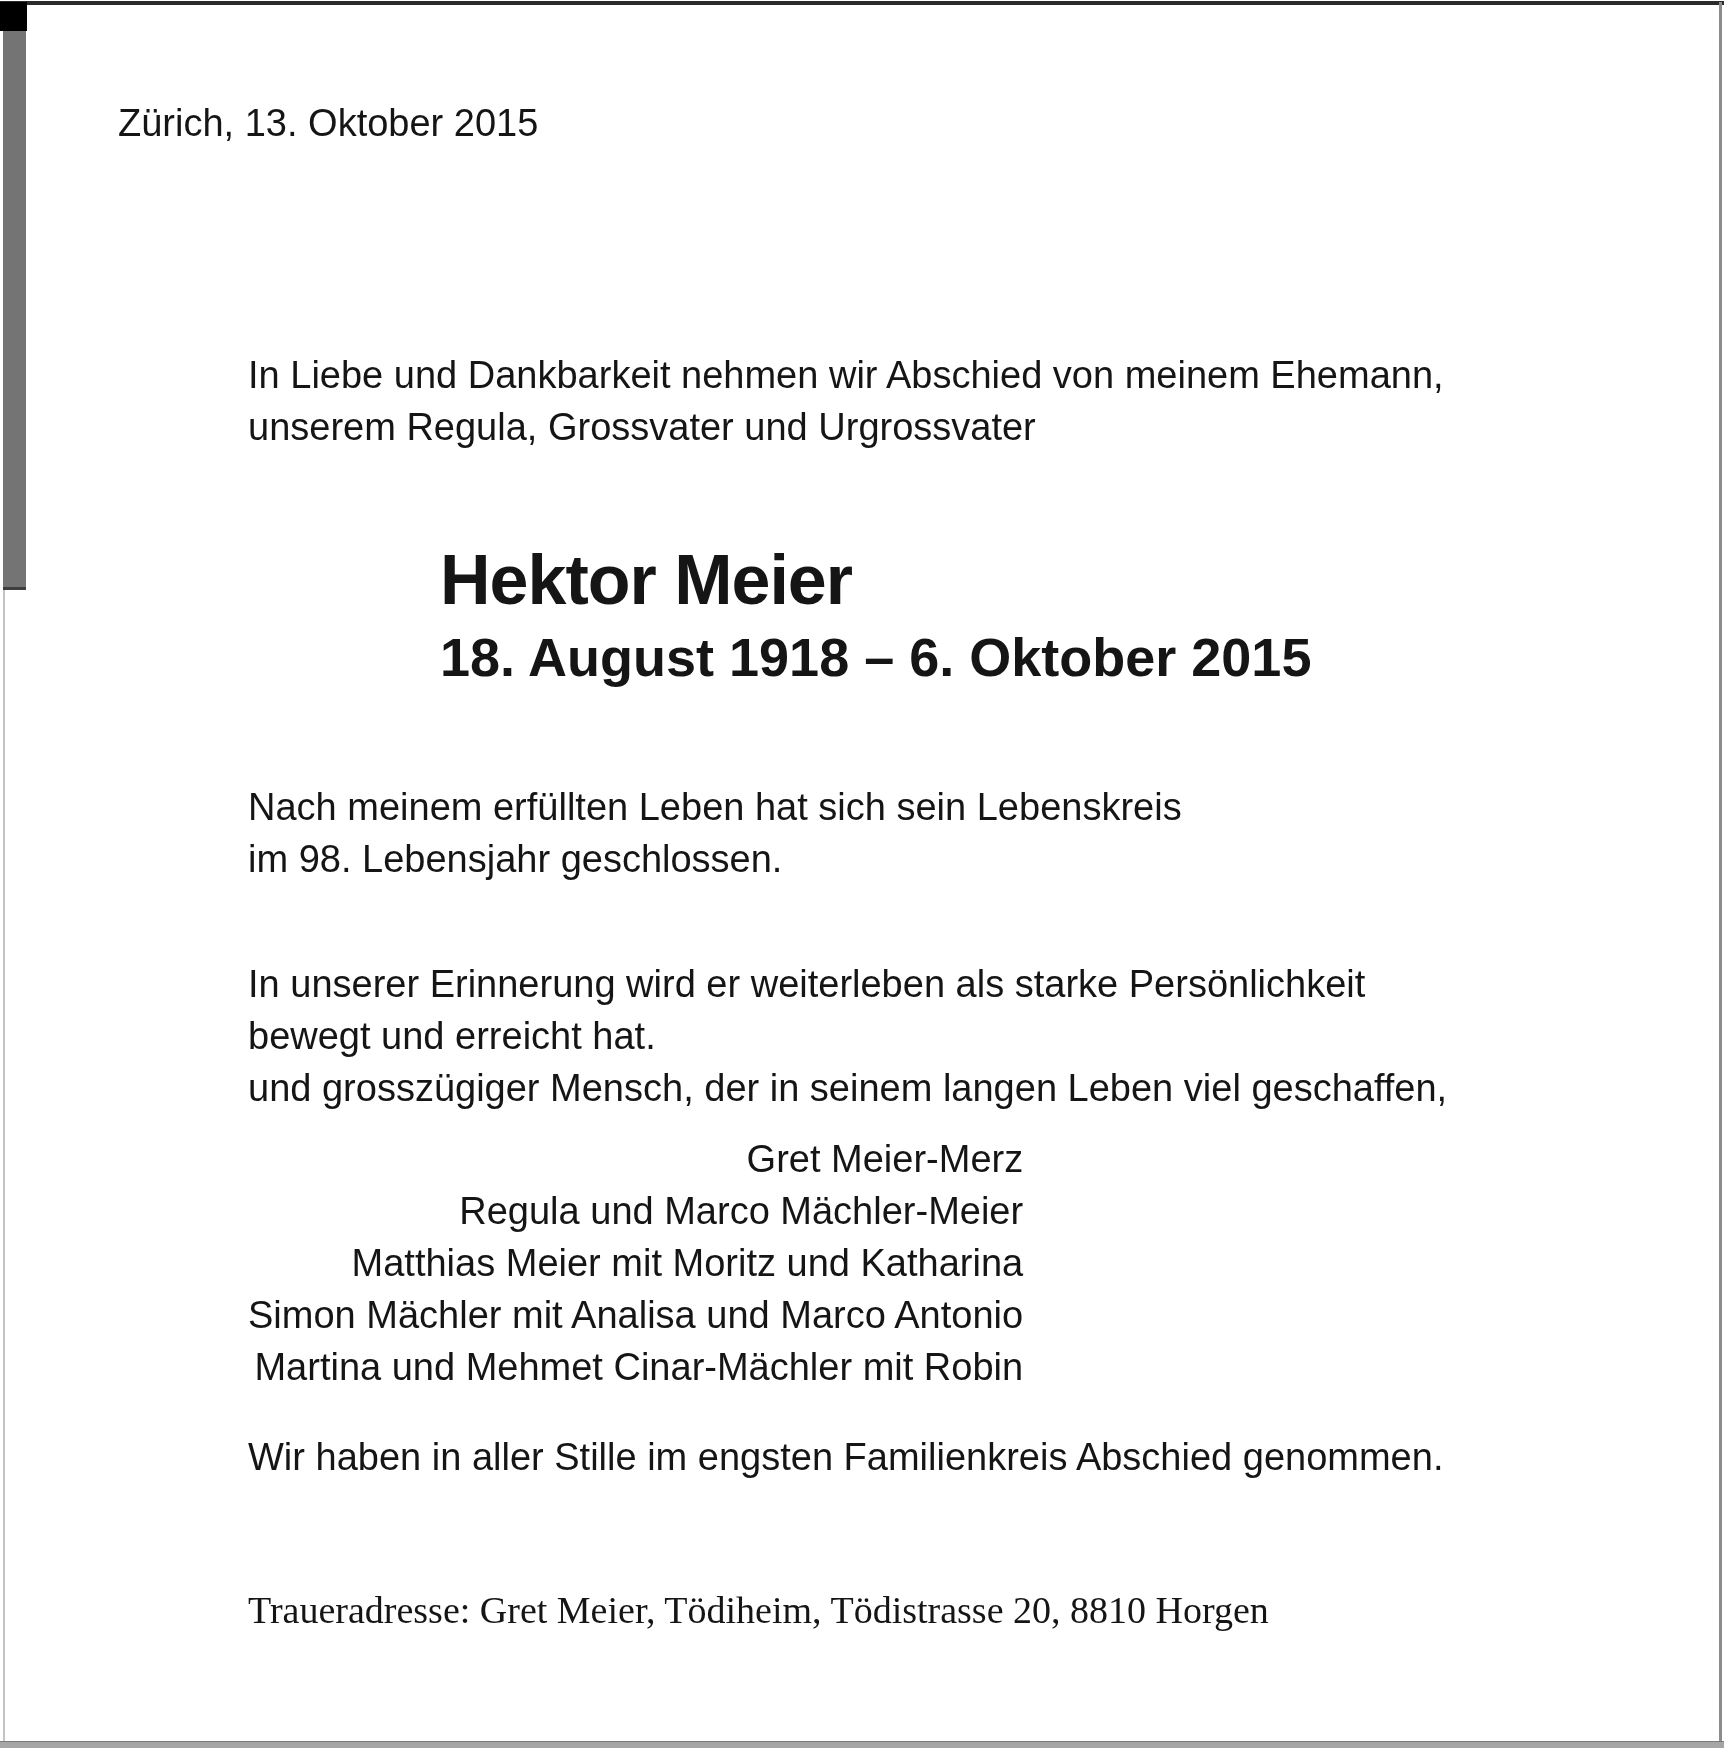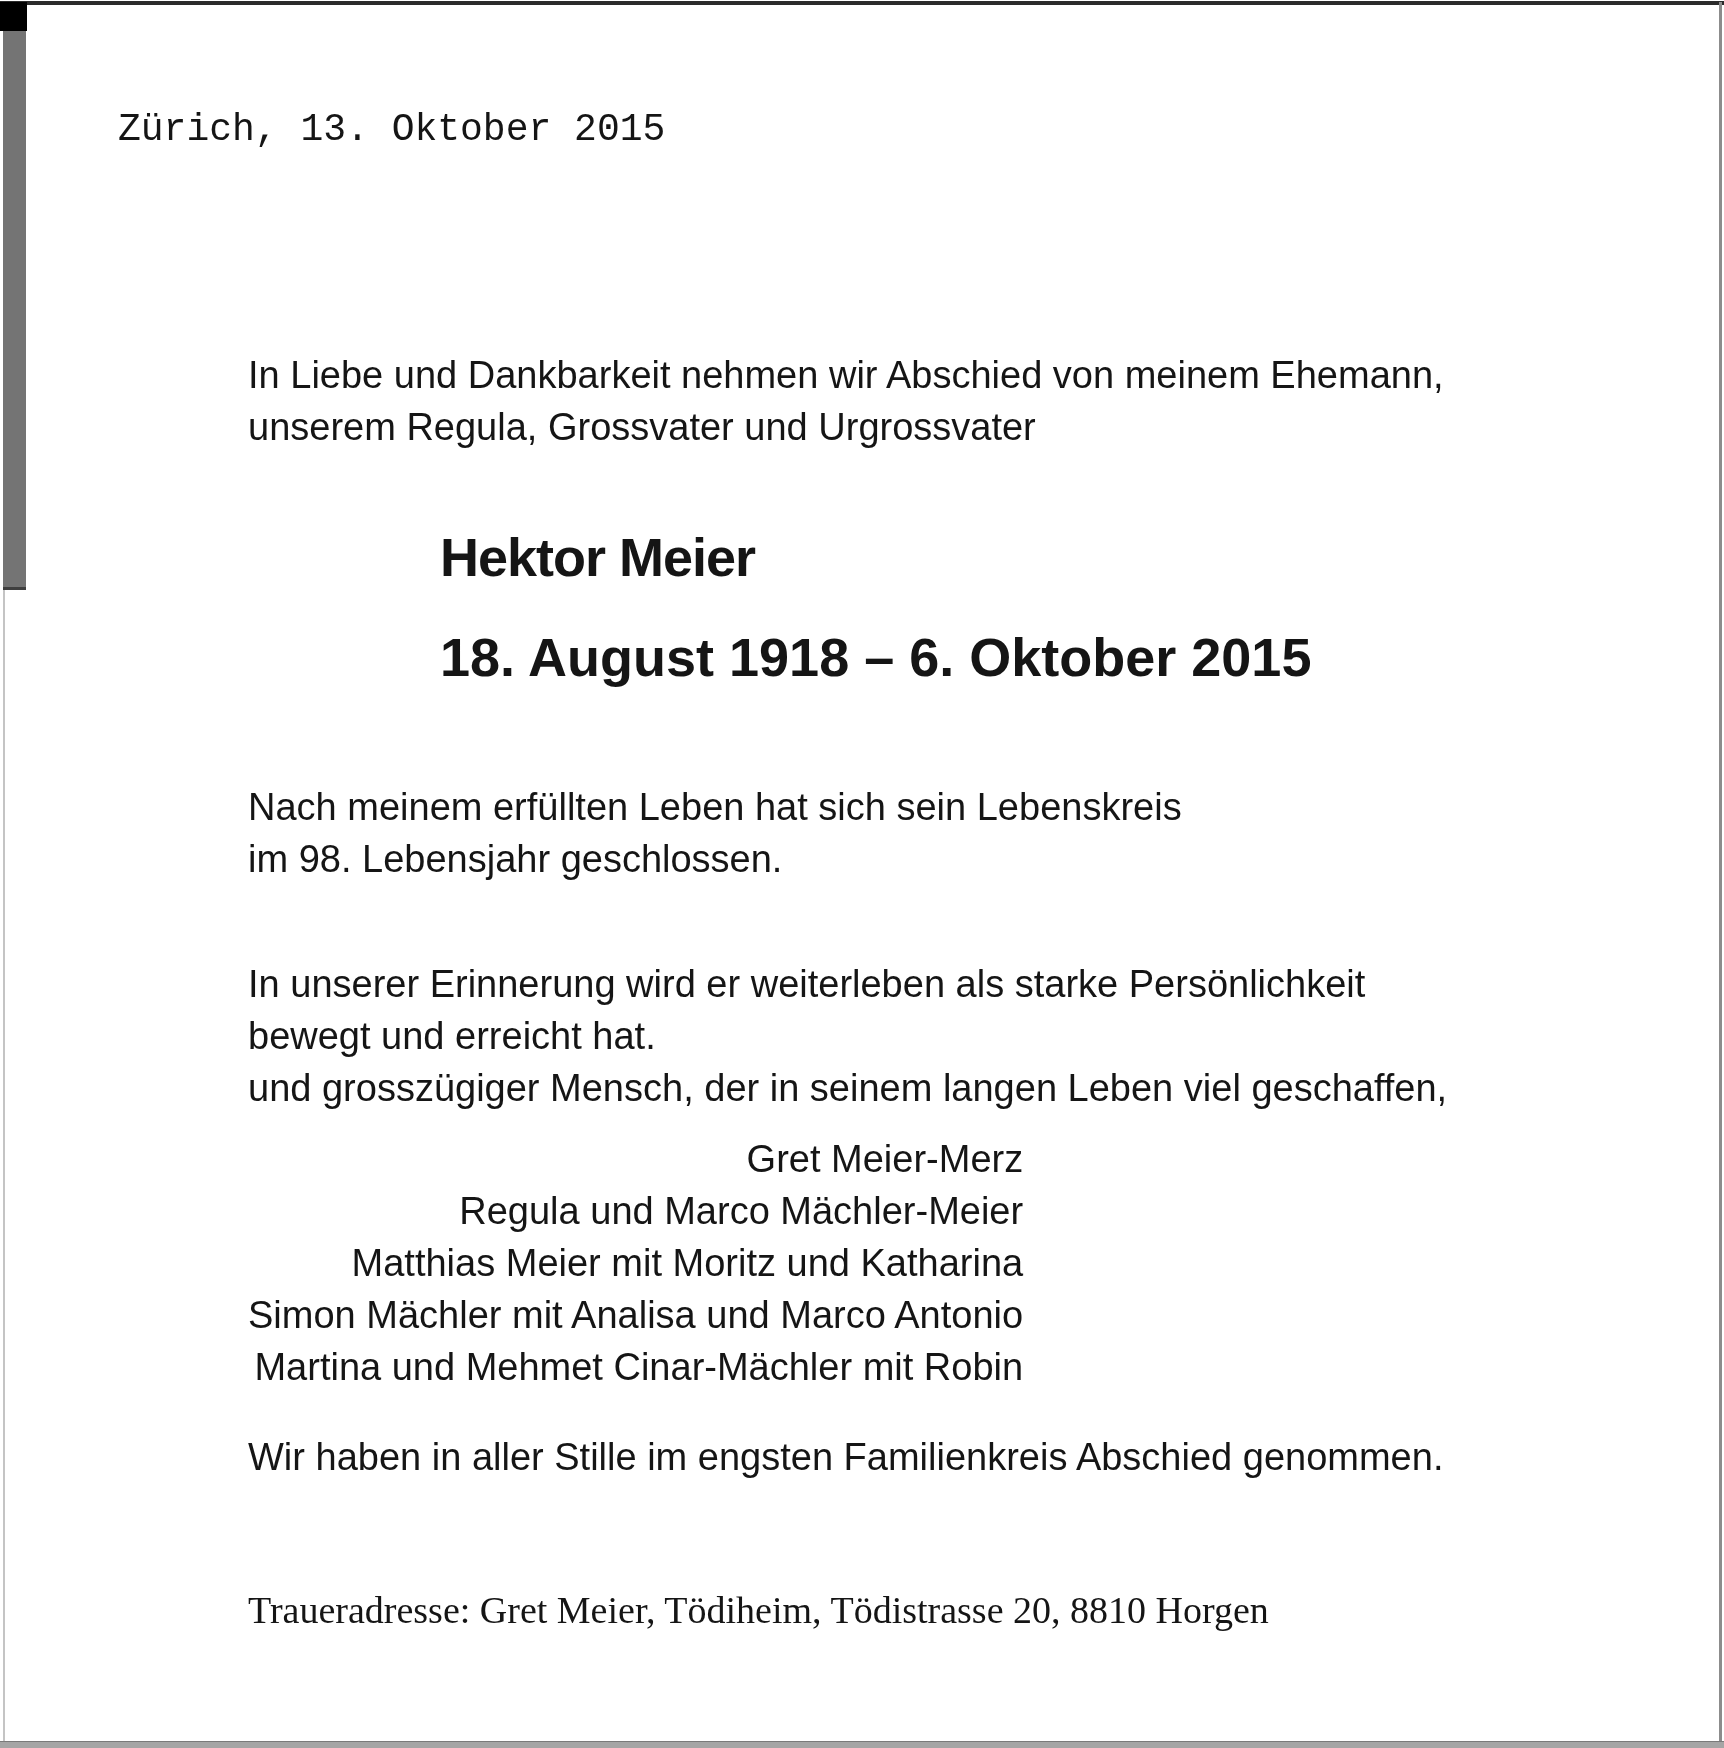--- a/index.html
+++ b/index.html
@@ -60,25 +60,25 @@
     border-top: 1px solid #7a7a7a;
   }
 
   
   .body-text {
     font-size: 38px;
     line-height: 52px;
     white-space: nowrap;
     color: #151515;
   }
-  .dateline    { left: 118px; top: 104px; font-family: Liberation Mono, monospace; }
+  .dateline    { left: 118px; top: 97px; }
   .intro       { left: 248px; top: 349px; }
   .deceased-name {
-    left: 440px; top: 518px;
-    font-size: 54px;
+    left: 440px; top: 541px;
+    font-size: 70px;
     line-height: 78px;
     font-weight: 700;
     letter-spacing: -1px;
     white-space: nowrap;
   }
   .life-dates {
     left: 440px; top: 630px;
     font-size: 54px;
     line-height: 54px;
     font-weight: 700;

